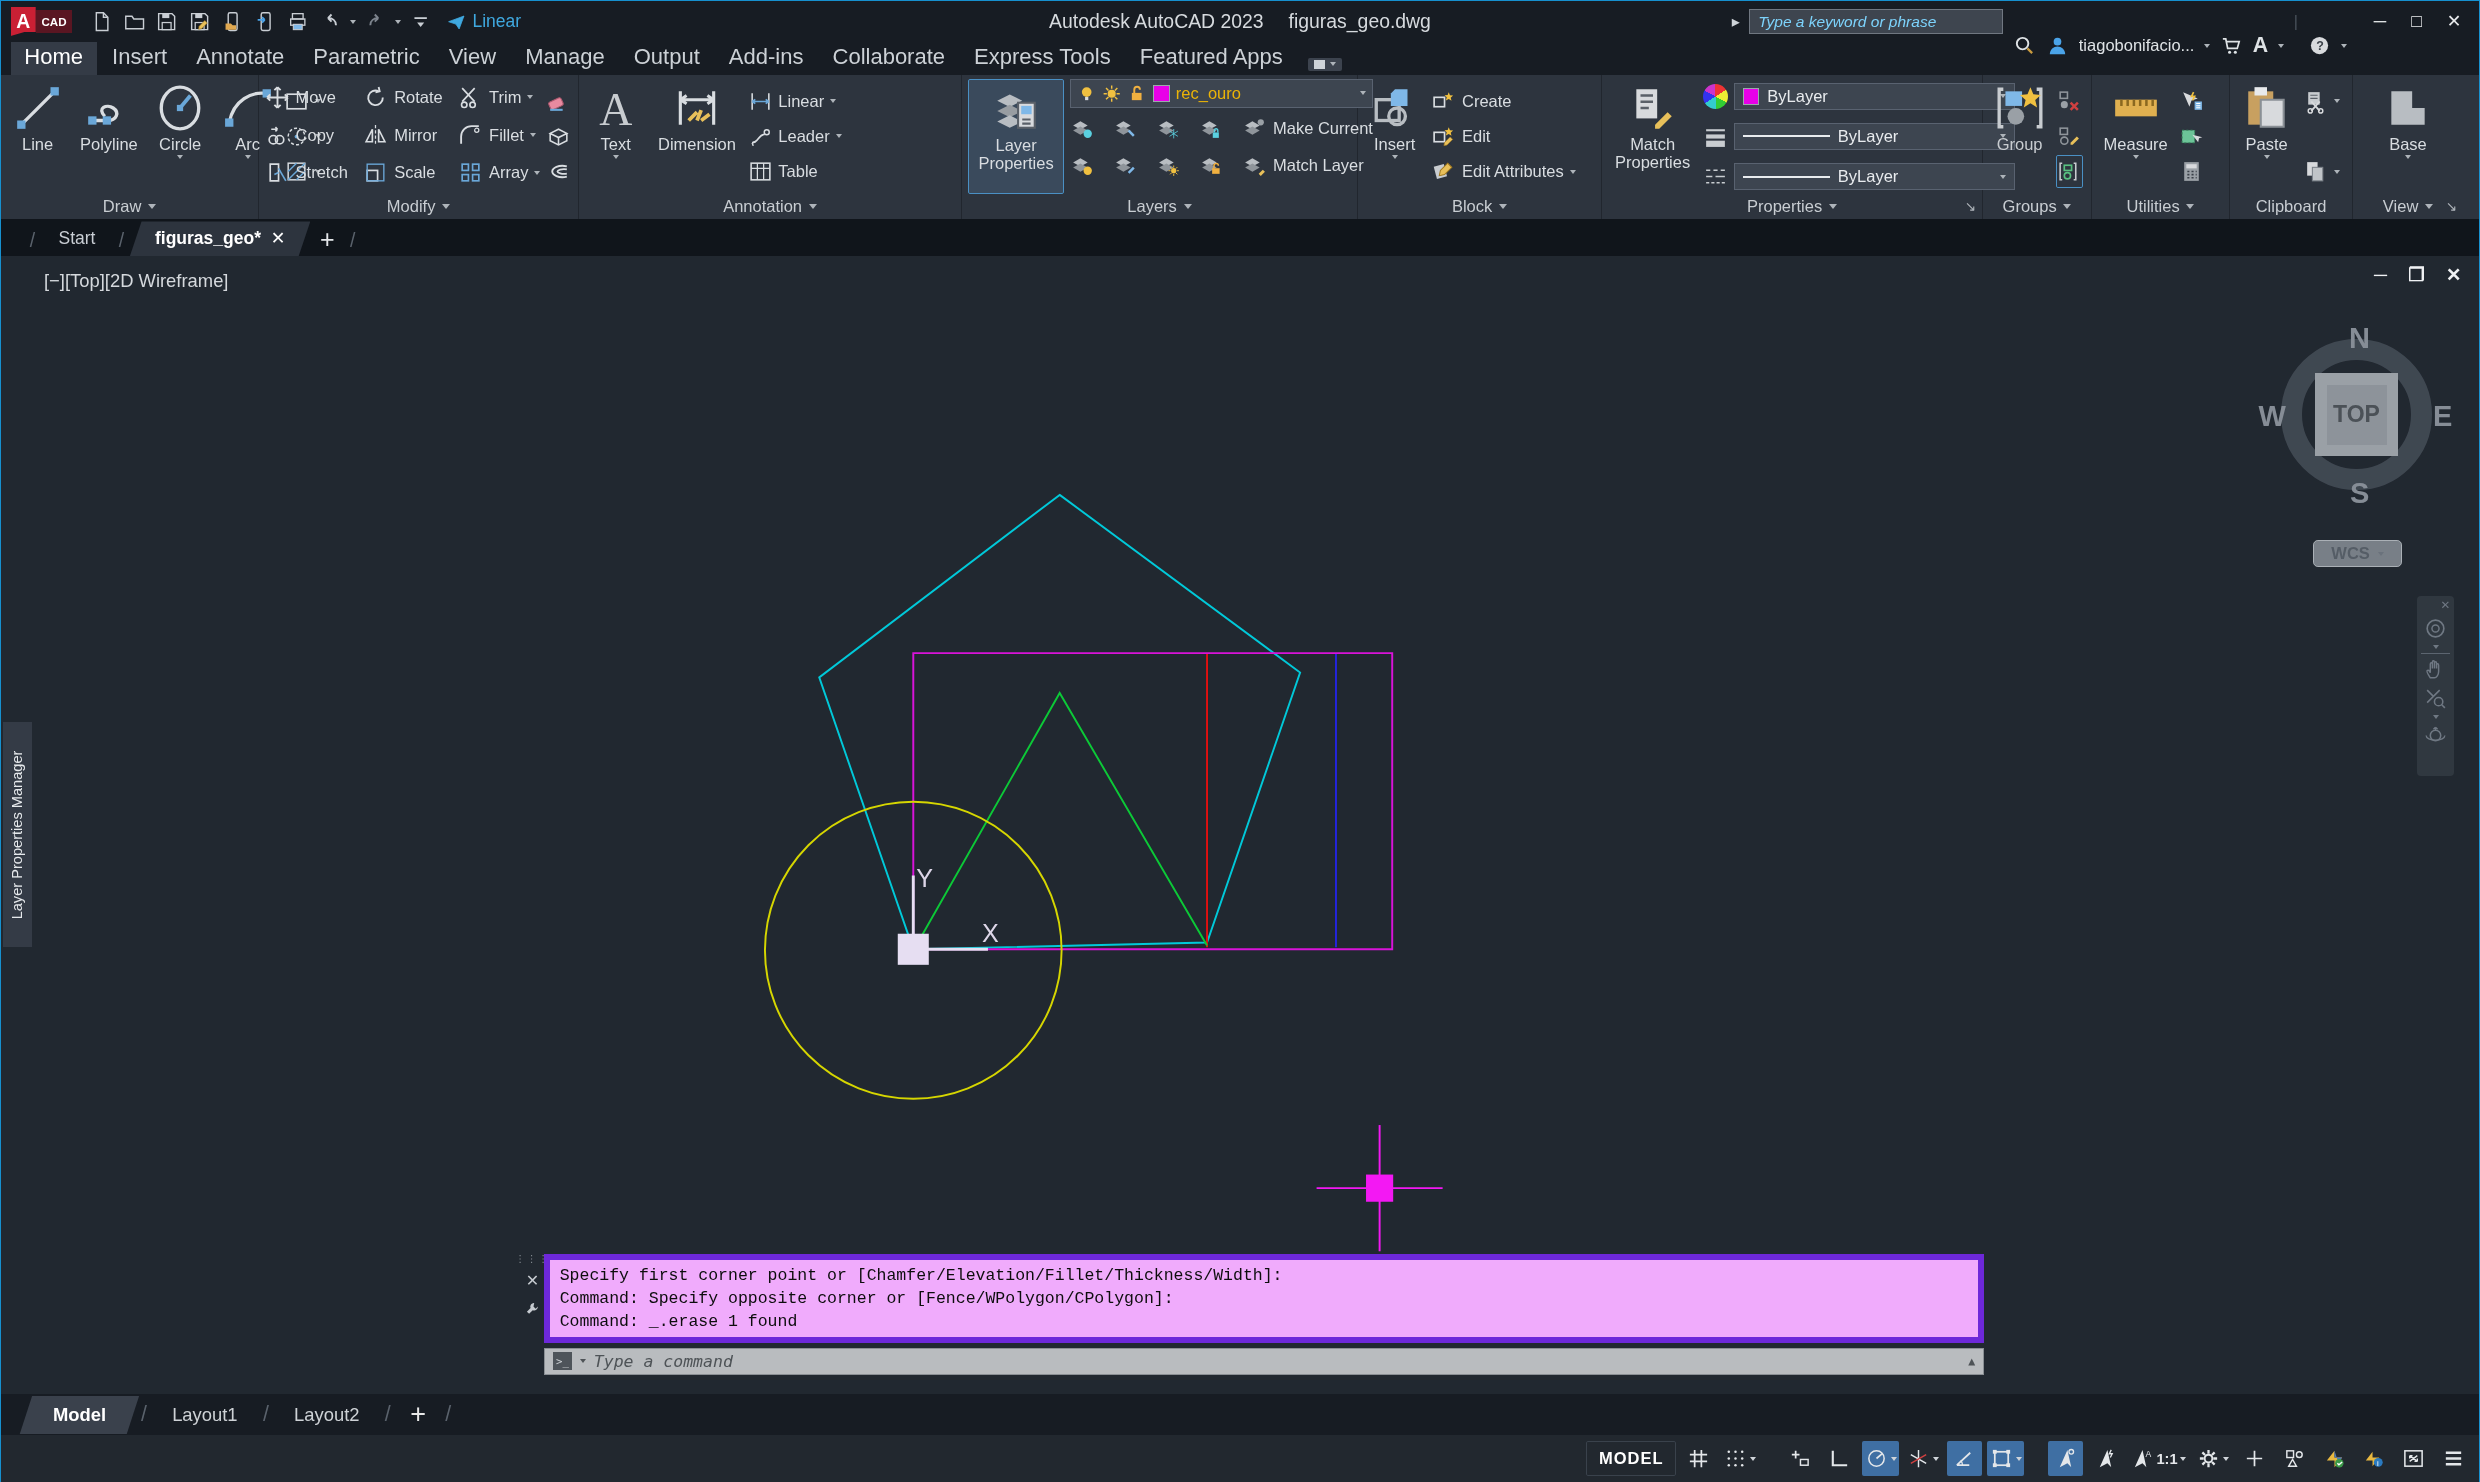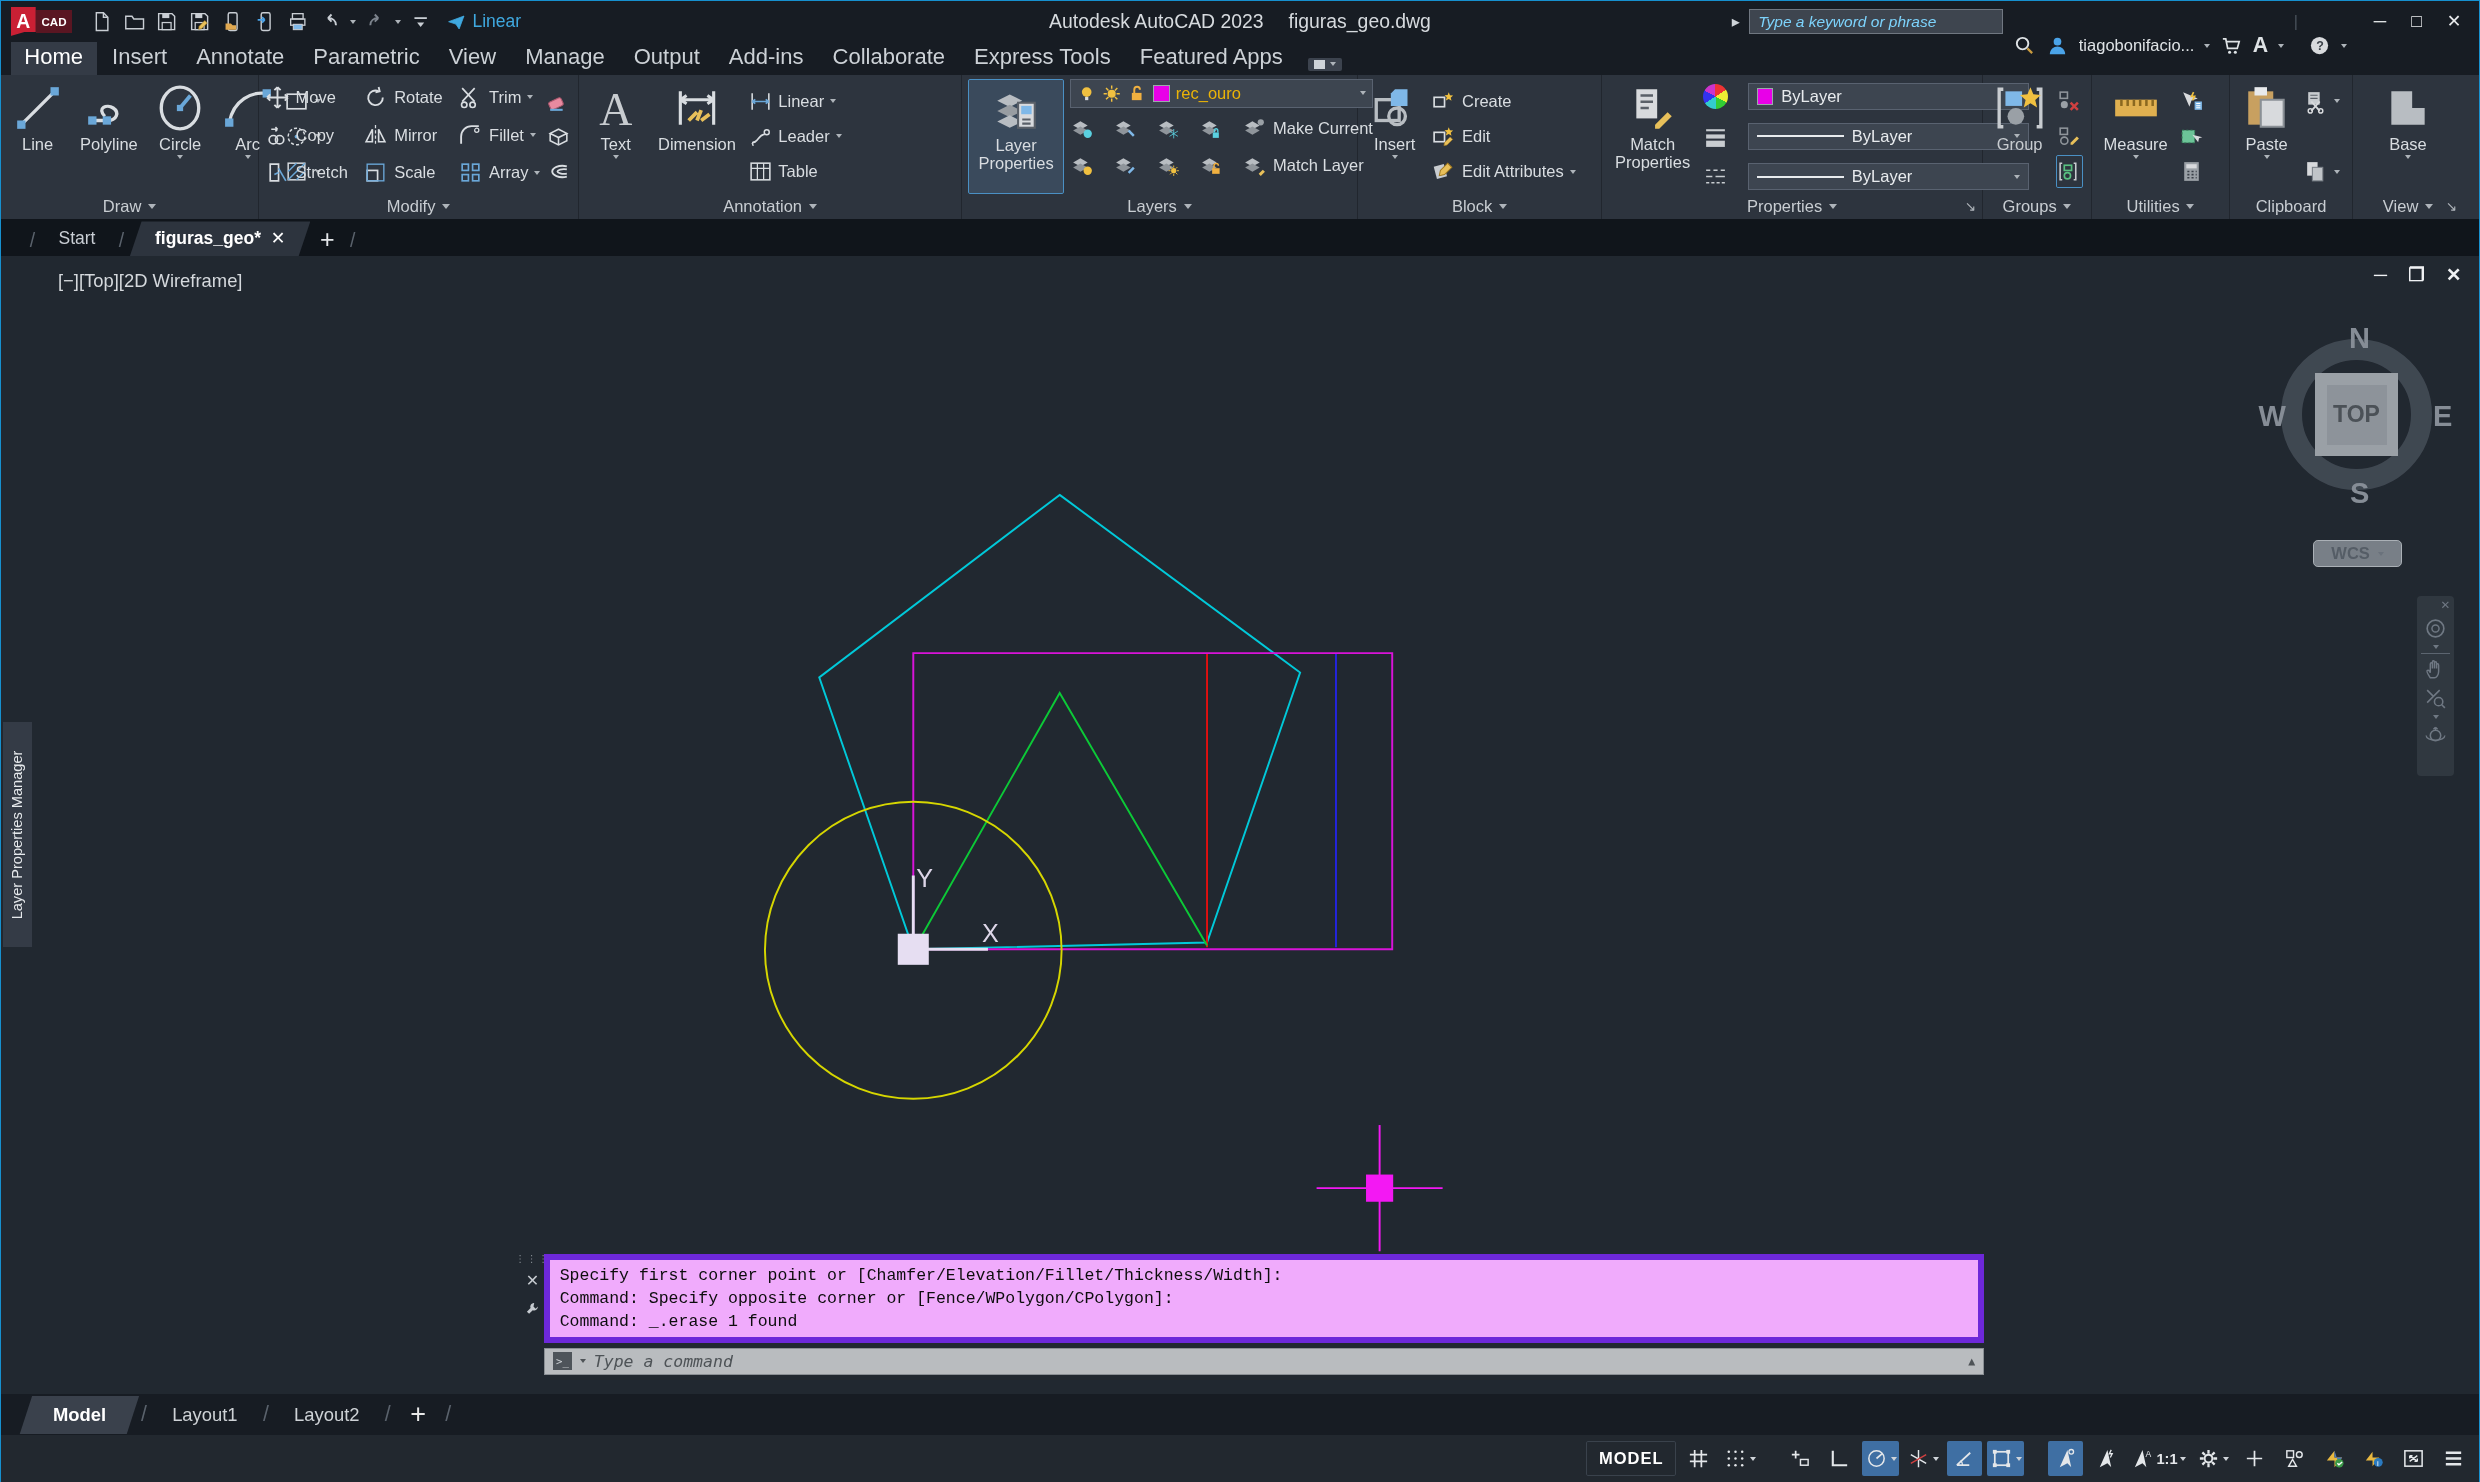--- a/index.html
+++ b/index.html
@@ -60,36 +60,36 @@
   .lay-rows { display:flex; flex-direction:column; gap:3.9px; }
   .lay-iconrow { display:flex; align-items:center; gap:18px; color:#d9dde1; font-size:16.5px; height:33px; }
   .lay-iconrow svg { width:25px; height:25px; }
 
   .propdrop { height:27px; background:#3d4550; border:1px solid #596270; display:flex; align-items:center;
               gap:7.8px; padding:0 7.8px; color:#e8ebee; font-size:16.5px; width:281px; }
   .propdrop .sw { width:16.5px; height:16.5px; background:#e800e8; border:1px solid #9aa; }
   .propdrop .wline { flex:0 0 87px; height:1.9px; background:#e8ebee; }
   .propdrop .grow { flex:1; }
   .prop-rows { display:flex; flex-direction:column; justify-content:space-between; padding:3.9px 0; }
-  .prop-row { display:flex; align-items:center; gap:20px; }
+  .prop-row { display:flex; align-items:center; gap:6px; }
   .prop-row > svg { width:25px; height:25px; }
   .cwheel { width:25px; height:25px; border-radius:50%;
             background:conic-gradient(#e33 0 16%, #ee3 16% 33%, #3c3 33% 50%, #3cc 50% 66%, #33e 66% 83%, #c3c 83% 100%); }
 
   
   .filetabs { height:37px; background:#10151b; display:flex; align-items:flex-end; padding-left:23px; flex:0 0 auto; }
   .ftab { font-size:17.5px; color:#c9ced4; padding:6.8px 17.5px; display:flex; gap:9.7px; align-items:center; }
   .ftab.active { background:#2d343e; color:#fff; font-weight:bold;
                  clip-path:polygon(11.6px 0,100% 0,calc(100% - 11.6px) 100%,0 100%); padding:6.8px 25px; }
   .fslash { color:#5a626c; font-size:19.4px; padding:0 5.8px 3.9px 5.8px; }
   .fplus { color:#e4e7ea; font-size:25px; padding:0 9.7px 1.9px 9.7px; }
 
   
   .canvas { position:relative; flex:1 1 auto; background:#212830; overflow:hidden; }
-  .vplabel { position:absolute; left:57px; top:13.6px; color:#d5d9dd; font-size:18.4px; }
+  .vplabel { position:absolute; left:43px; top:13.6px; color:#d5d9dd; font-size:18.4px; }
   .docbtns { position:absolute; right:17.5px; top:7.8px; color:#f0f2f4; font-size:18.4px; display:flex; gap:21.3px; font-weight:bold; }
   .drawsvg { position:absolute; inset:0; width:100%; height:100%; }
 
   .viewcube { position:absolute; left:2271px; top:74px; width:170px; height:252px; }
   .vc-ring { position:absolute; left:8.7px; top:8.7px; width:151px; height:151px; border-radius:50%;
              border:21.3px solid rgba(90,98,110,0.55); }
   .vc-letter { position:absolute; color:#868d96; font-weight:bold; font-size:29px; }
   .vc-top { position:absolute; left:43px; top:43px; width:83px; height:83px; background:#9aa0a6;
             display:flex; align-items:center; justify-content:center; }
   .vc-top-inner { width:60px; height:60px; background:#8d939a; display:flex; align-items:center; justify-content:center;

